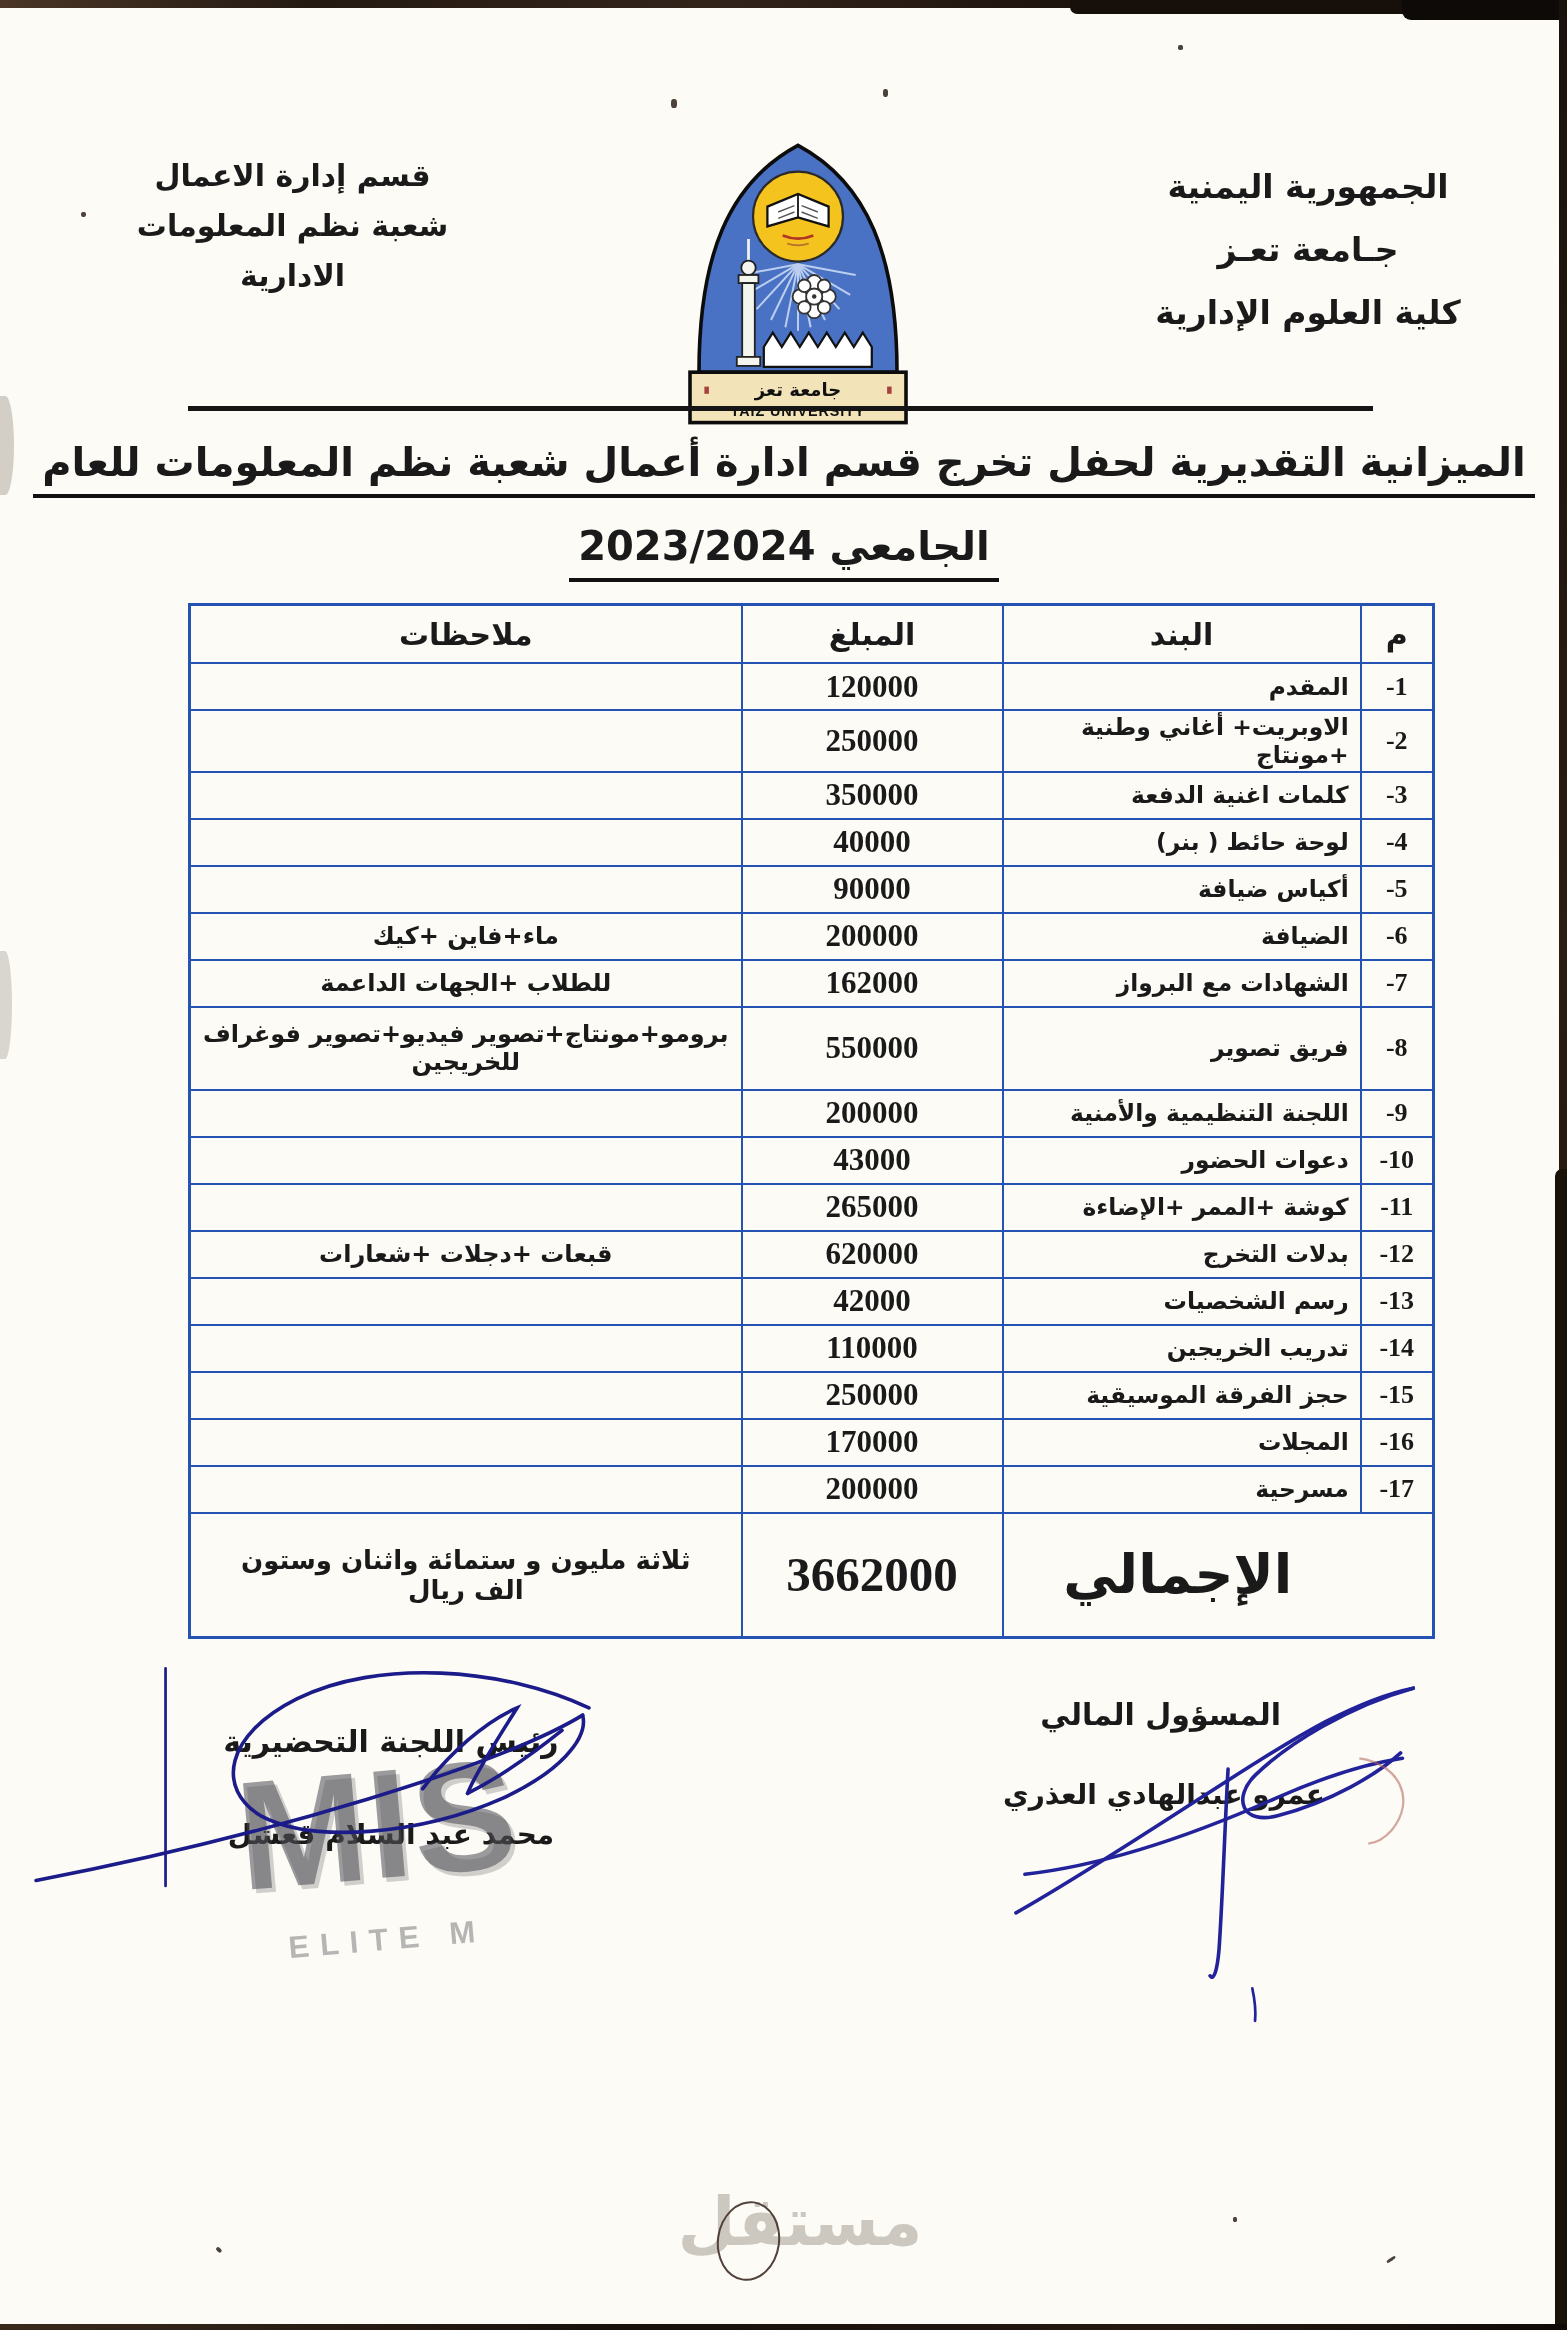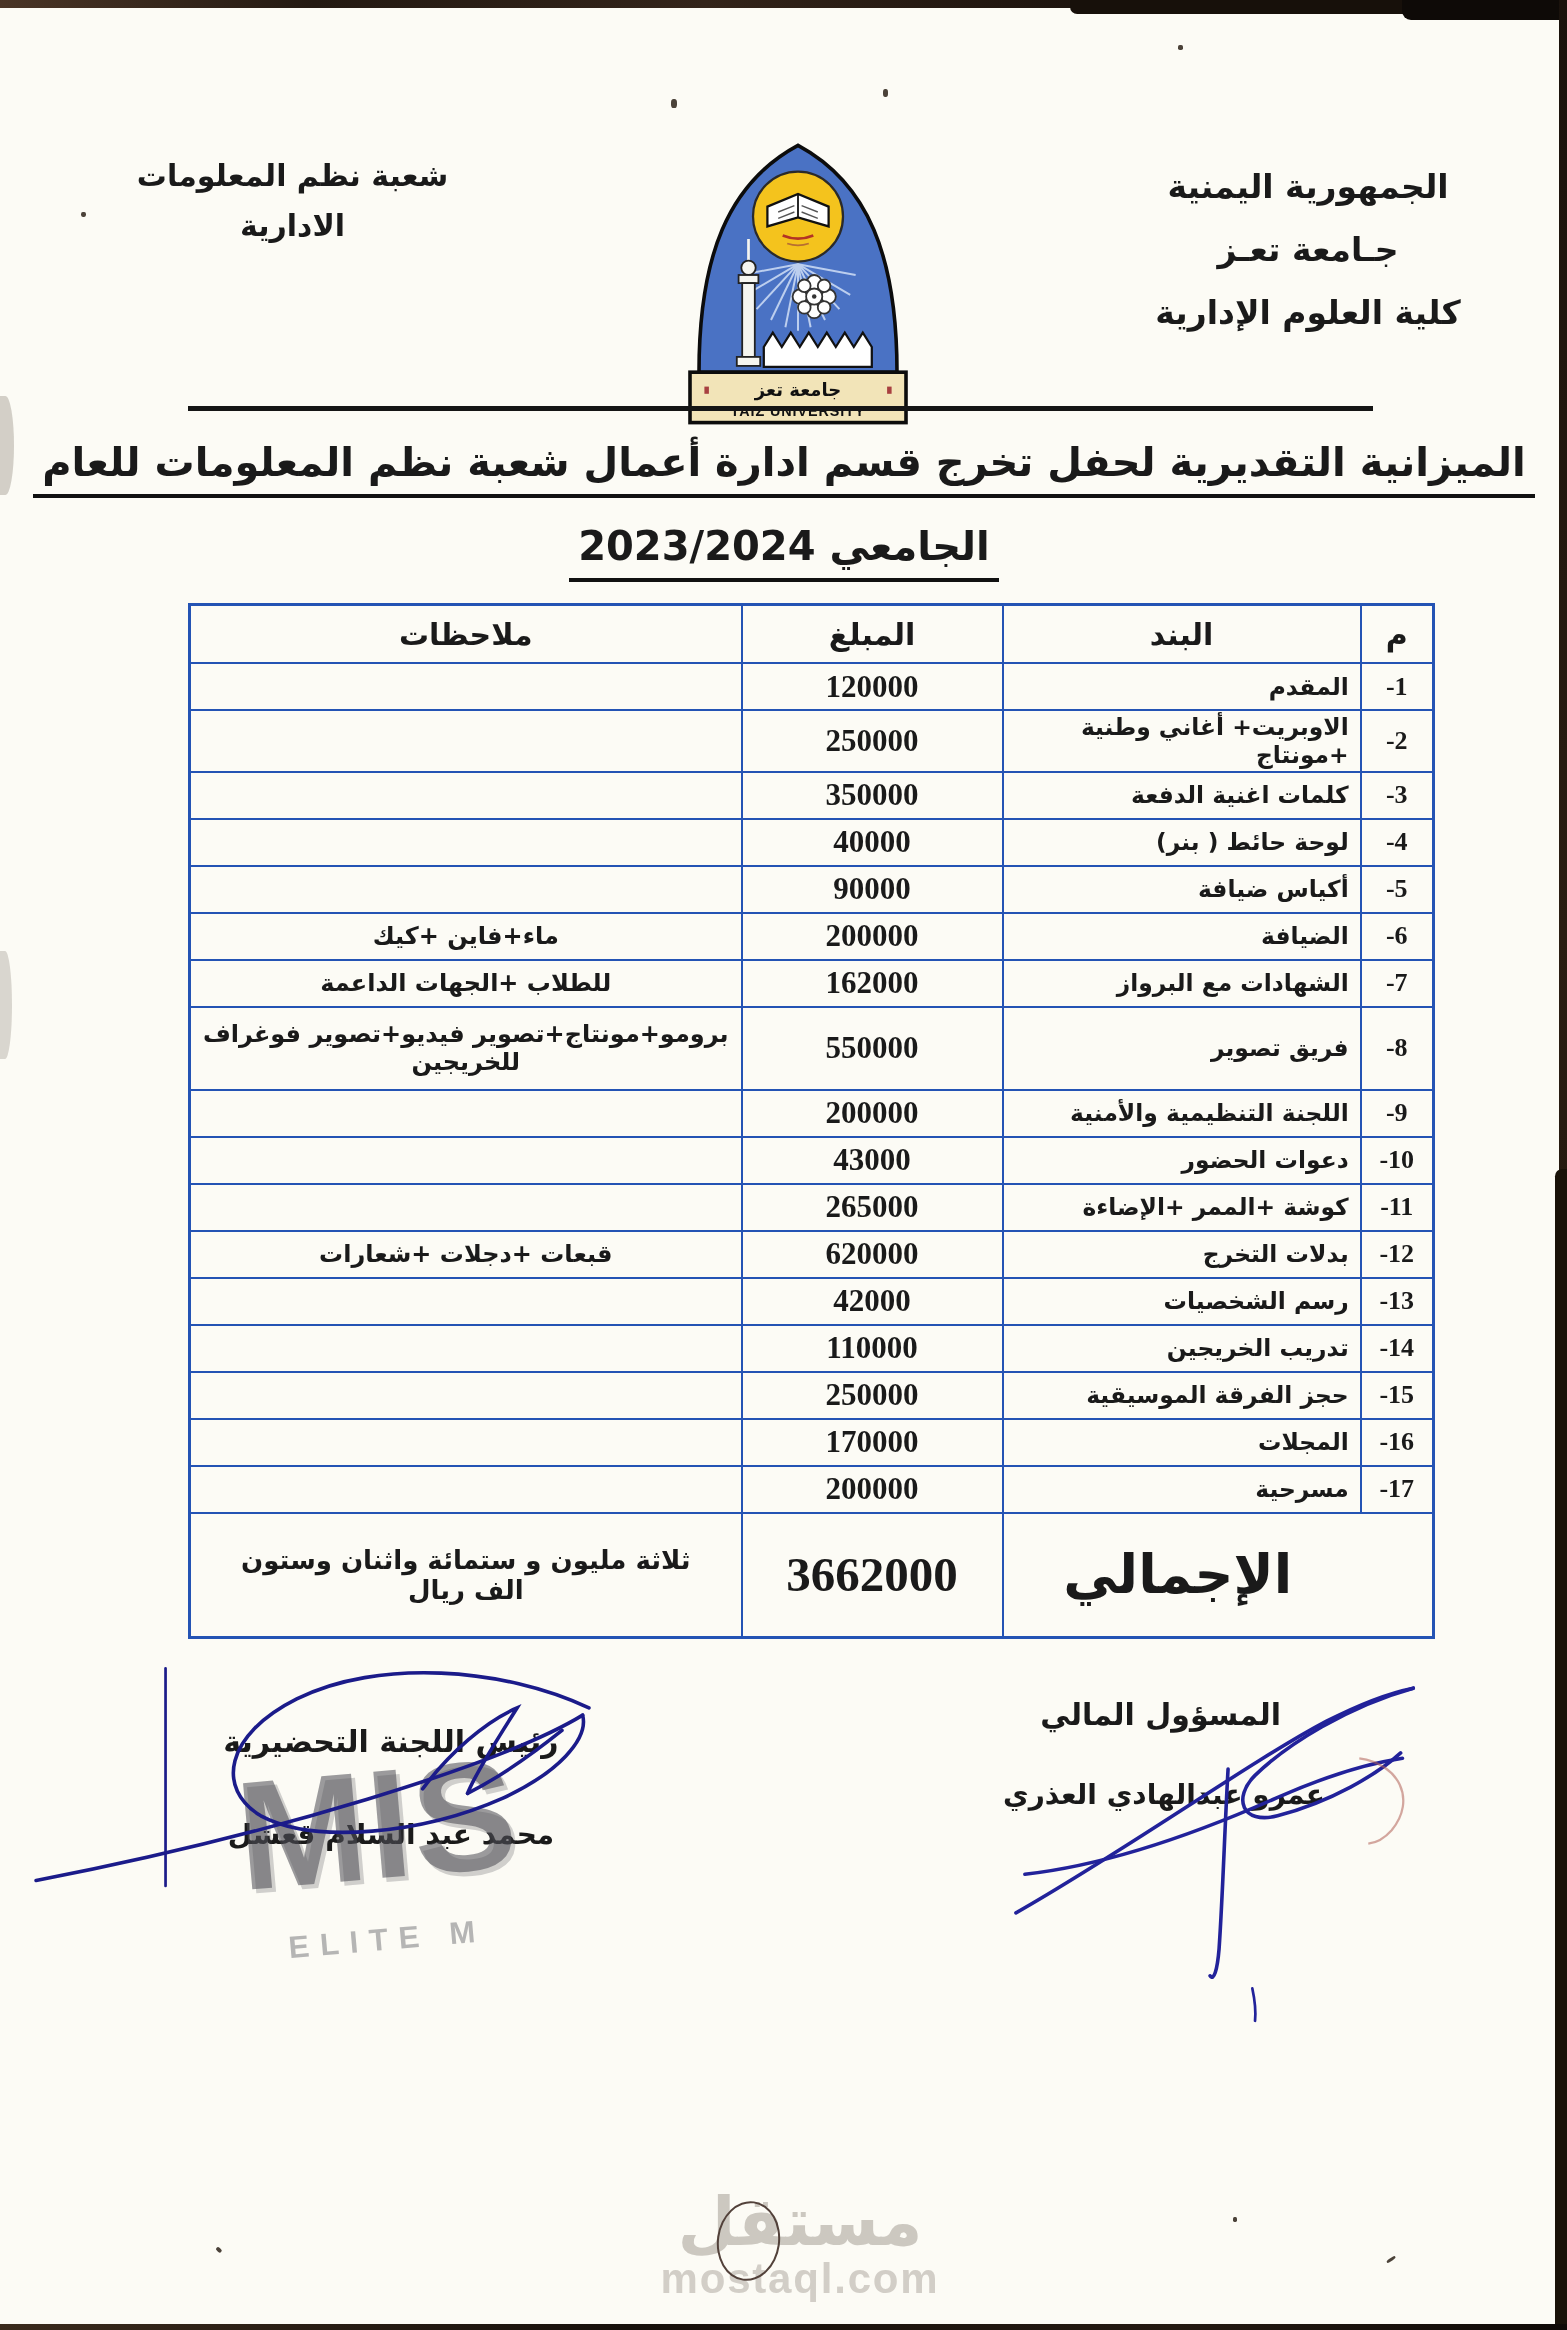--- a/index.html
+++ b/index.html
@@ -89,20 +89,21 @@
   <div class="abs curl2"></div>
   <div class="abs speck" style="left:671px;top:99px;width:6.3px;height:9px;"></div>
   <div class="abs speck" style="left:883px;top:89px;width:5.4px;height:8px;"></div>
   <div class="abs speck" style="left:81px;top:212px;width:4.5px;height:5.4px;"></div>
   <div class="abs speck" style="left:1178px;top:45px;width:4.5px;height:4.5px;"></div>
   <div class="abs speck" style="left:216px;top:2248px;width:6.3px;height:3.6px;transform:rotate(40deg);"></div>
   <div class="abs speck" style="left:1386px;top:2258px;width:10px;height:2.7px;transform:rotate(-35deg);"></div>
   <div class="abs speck" style="left:1233px;top:2217px;width:3.6px;height:4.5px;"></div>
 
   <div class="abs hdr-left">
+    <div>قسم إدارة الاعمال</div>
     <div>شعبة نظم المعلومات</div>
     <div>الادارية</div>
   </div>
 
   <div class="abs hdr-right">
     <div>الجمهورية اليمنية</div>
     <div>جـامعة تعـز</div>
     <div>كلية العلوم الإدارية</div>
   </div>
 
@@ -323,17 +324,16 @@
       <path d="M655,1900 C560,1855 420,1845 330,1890 C250,1930 240,1990 290,2020 C350,2052 470,2040 560,2000 C620,1972 655,1935 648,1908"></path>
       <path d="M648,1908 C560,1962 300,2042 40,2092"></path>
       <path d="M470,1990 C500,1950 540,1915 575,1900 C555,1932 530,1970 520,1995"></path>
       <path d="M520,1995 C560,1975 600,1945 625,1925"></path>
       <path d="M184,1856 L184,2098" stroke-width="3"></path>
     </g>
     <path d="M1512,1956 C1556,1962 1576,2002 1548,2036 C1540,2045 1530,2050 1522,2051" fill="none" stroke="#b06055" stroke-width="2.5" opacity="0.55"></path>
   </svg>
 
   <div class="abs wm-ar">مستقل</div>
-  <div class="abs wm-dom">mostaql.com</div>
   <div class="abs pen-circle"></div>
 
 </div>
 
 
 </body></html>

